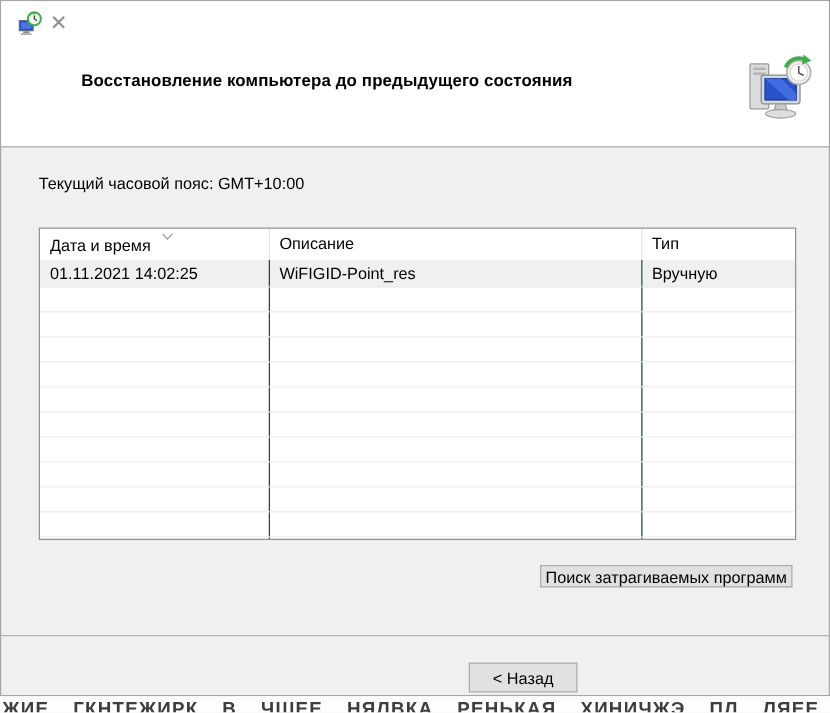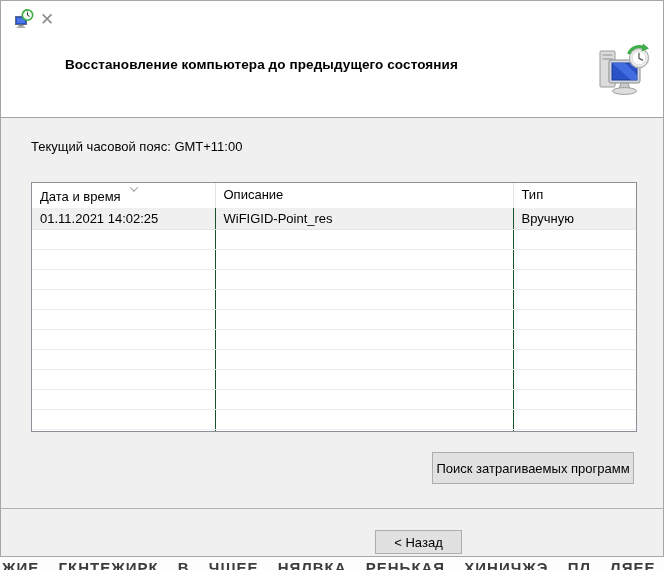--- a/index.html
+++ b/index.html
@@ -69,21 +69,21 @@
   .chev{
     display:inline-block;width:6px;height:6px;margin-left:10px;
     border-right:1px solid #9a9a9a;border-bottom:1px solid #9a9a9a;
     transform:rotate(45deg) translate(-1px,-1px);vertical-align:9px;
   }
   
   .btn{
     position:absolute;background:var(--button-bg);border:1px solid var(--button-border);
     font-size:13px;font-family:inherit;color:#000;text-align:center;padding:0;
   }
-  .scan-btn{left:431px;top:334px;width:202px;height:32px;}
+  .scan-btn{left:431px;top:334px;width:202px;height:18px;}
   .divider{position:absolute;left:0;top:390px;width:662px;height:0;border-top:1px solid #b2b2b2;}
   .back-btn{left:374px;top:412px;width:87px;height:24px;}
   .next-btn{left:466px;top:412px;width:83px;height:24px;}
   .cancel-btn{left:567px;top:412px;width:84px;height:24px;}
   
   .bg-strip{
     position:absolute;left:0;top:557px;width:664px;height:13px;overflow:hidden;
     background:#fdfdfd;
   }
   .bg-strip .frag{
@@ -130,21 +130,21 @@
         <circle cx="44" cy="15" r="7" fill="#ffffff" stroke="#d5d5d5"></circle>
         <path d="M44 9.8 L44 15.4 L48 17.4" stroke="#555" stroke-width="1.2" fill="none"></path>
 
         <path d="M33.5 11 A11.5 11.5 0 0 1 49 4.6" fill="none" stroke="#3fae49" stroke-width="3"></path>
         <path d="M48 0.5 L54 5.5 L46.5 8.5 Z" fill="#3fae49"></path>
       </svg>
     </span>
   </div>
 
   <div class="content">
-    <div class="tz-label">Текущий часовой пояс: GMT+11:00</div>
+    <div class="tz-label">Текущий часовой пояс: GMT+10:00</div>
 
     <div class="lv-wrap">
       <table class="lv">
         <colgroup>
             <col class="c1">
             <col class="c2">
             <col class="c3">
           </colgroup>
         <thead>
           <tr>

